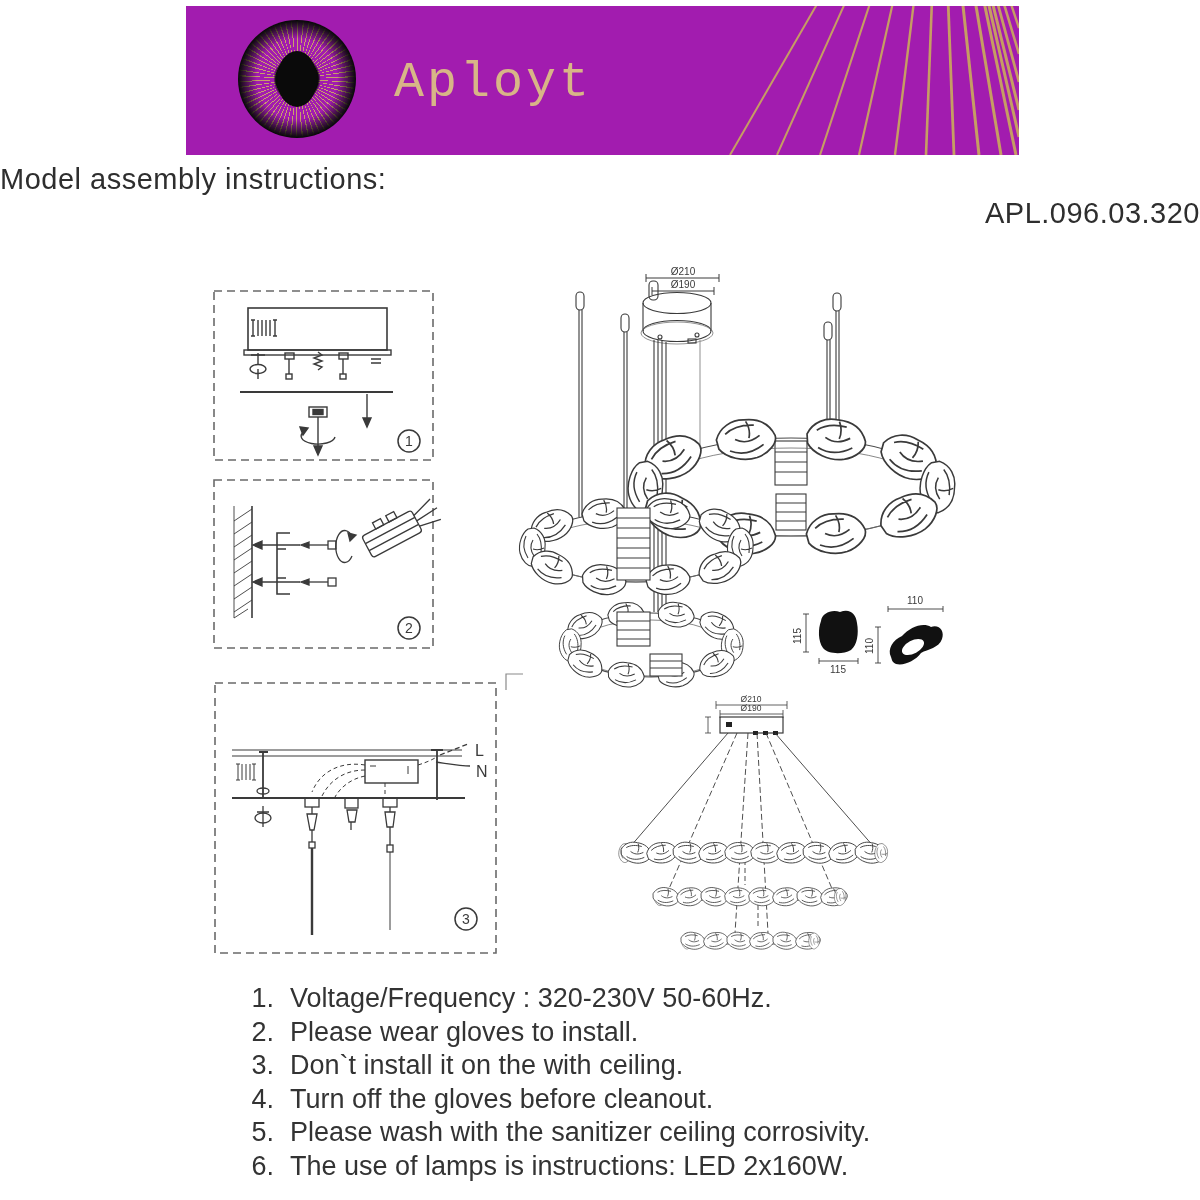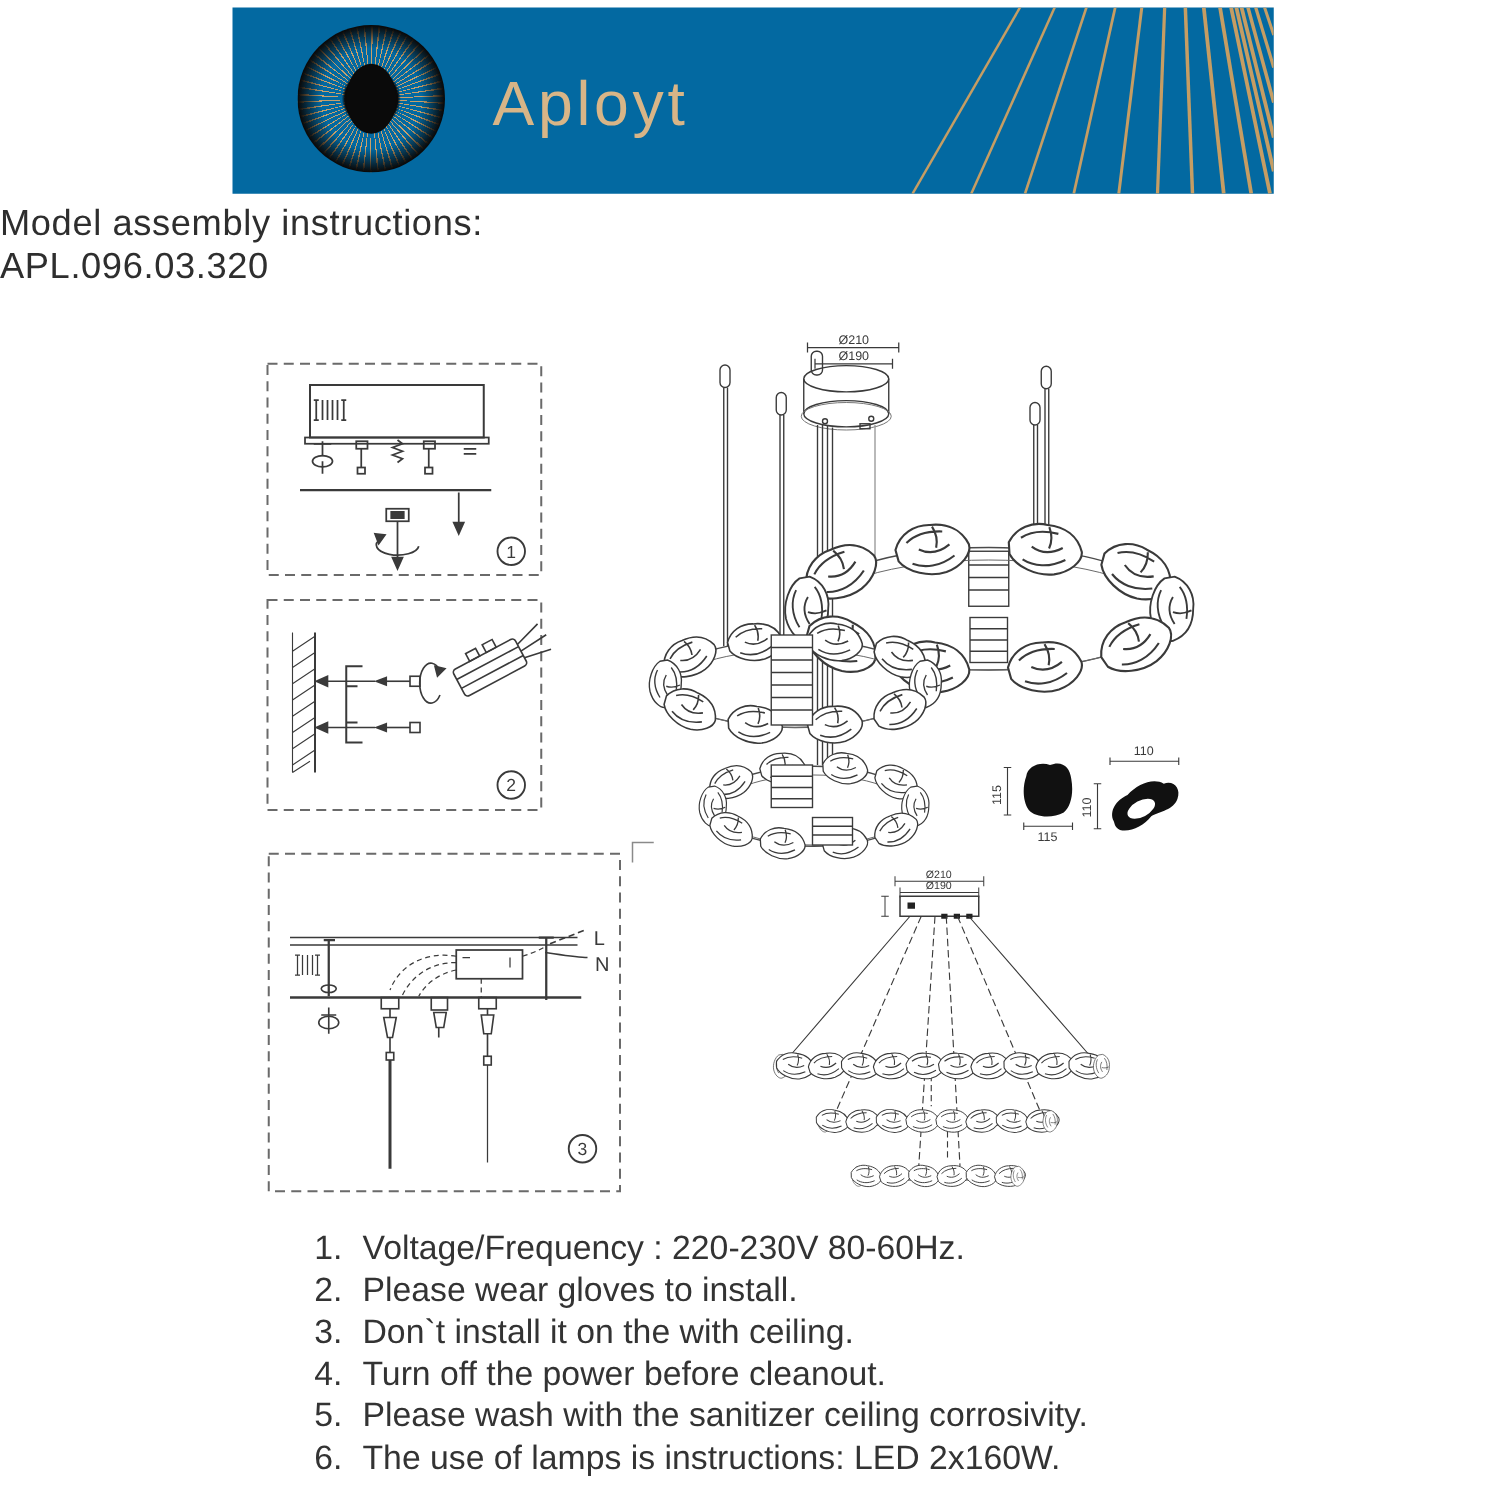--- a/index.html
+++ b/index.html
@@ -1,35 +1,35 @@
 <!DOCTYPE html>
 <html><head>
 <meta charset="utf-8">
 <style>
   html,body{margin:0;padding:0;}
   body{width:1200px;height:1200px;position:relative;background:#ffffff;
        font-family:"Liberation Sans", sans-serif;overflow:hidden;}
 
   
   .header{position:absolute;left:186px;top:6px;width:833px;height:149px;
-          background:#0369a1;overflow:hidden;}
+          background:#a21caf;overflow:hidden;font-family:Liberation Mono, monospace;}
   .sunburst{position:absolute;left:52px;top:14px;width:118px;height:118px;border-radius:50%;
     background:
       radial-gradient(closest-side, #0a0a0a 0 36%, rgba(10,10,10,0) 40% 68%, #0a0a0a 99%),
       repeating-conic-gradient(#c9a06a 0deg 1.3deg, rgba(10,10,10,0) 1.3deg 5.8deg);}
   .sunburst-hole{position:absolute;left:50%;top:50%;transform:translate(-50%,-50%);
       width:40px;height:56px;background:#0a0a0a;border-radius:50%;}
   .brand{position:absolute;left:208px;top:48px;font-size:50px;letter-spacing:3px;
       color:#d8b587;font-weight:400;}
   .rays{position:absolute;right:0;top:0;width:834px;height:149px;}
 
   
   .title1{position:absolute;left:0;top:163px;width:1200px;
       font-size:29px;color:#2e2e2e;letter-spacing:0.5px;}
-  .title2{position:absolute;left:0;top:197px;width:1200px;text-align:left;
+  .title2{position:absolute;left:0;top:197px;width:1200px;text-align:right;
       font-size:29px;color:#2e2e2e;letter-spacing:0.5px;}
 
   
   .diagram{position:absolute;left:0;top:0;width:1200px;height:1200px;}
   .diagram text{font-family:"Liberation Sans", sans-serif;fill:#3a3a3a;}
 
   
   .instructions{position:absolute;left:238px;top:982px;width:860px;}
   .inst-row{display:flex;line-height:33.5px;font-size:27px;color:#333333;}
   .inst-num{width:36px;text-align:right;margin-right:16px;flex:none;}
@@ -346,33 +346,33 @@
     <use href="#seg" transform="translate(762,941) rotate(-8) scale(0.65)"></use>
     <use href="#seg" transform="translate(785,941) rotate(8) scale(0.65)"></use>
     <use href="#seg" transform="translate(808,941) rotate(-8) scale(0.65)"></use>
     <use href="#seg" transform="translate(814,941) rotate(90) scale(0.42)"></use>
   </g>
 </svg>
 
 <div class="instructions">
   <div class="inst-row">
     <span class="inst-num">1.</span>
-    <span class="inst-text">Voltage/Frequency : 220-230V 80-60Hz.</span>
+    <span class="inst-text">Voltage/Frequency : 320-230V 50-60Hz.</span>
   </div>
   <div class="inst-row">
     <span class="inst-num">2.</span>
     <span class="inst-text">Please wear gloves to install.</span>
   </div>
   <div class="inst-row">
     <span class="inst-num">3.</span>
     <span class="inst-text">Don`t install it on the with ceiling.</span>
   </div>
   <div class="inst-row">
     <span class="inst-num">4.</span>
-    <span class="inst-text">Turn off the power before cleanout.</span>
+    <span class="inst-text">Turn off the gloves before cleanout.</span>
   </div>
   <div class="inst-row">
     <span class="inst-num">5.</span>
     <span class="inst-text">Please wash with the sanitizer ceiling corrosivity.</span>
   </div>
   <div class="inst-row">
     <span class="inst-num">6.</span>
     <span class="inst-text">The use of lamps is instructions: LED 2x160W.</span>
   </div>
 </div>

